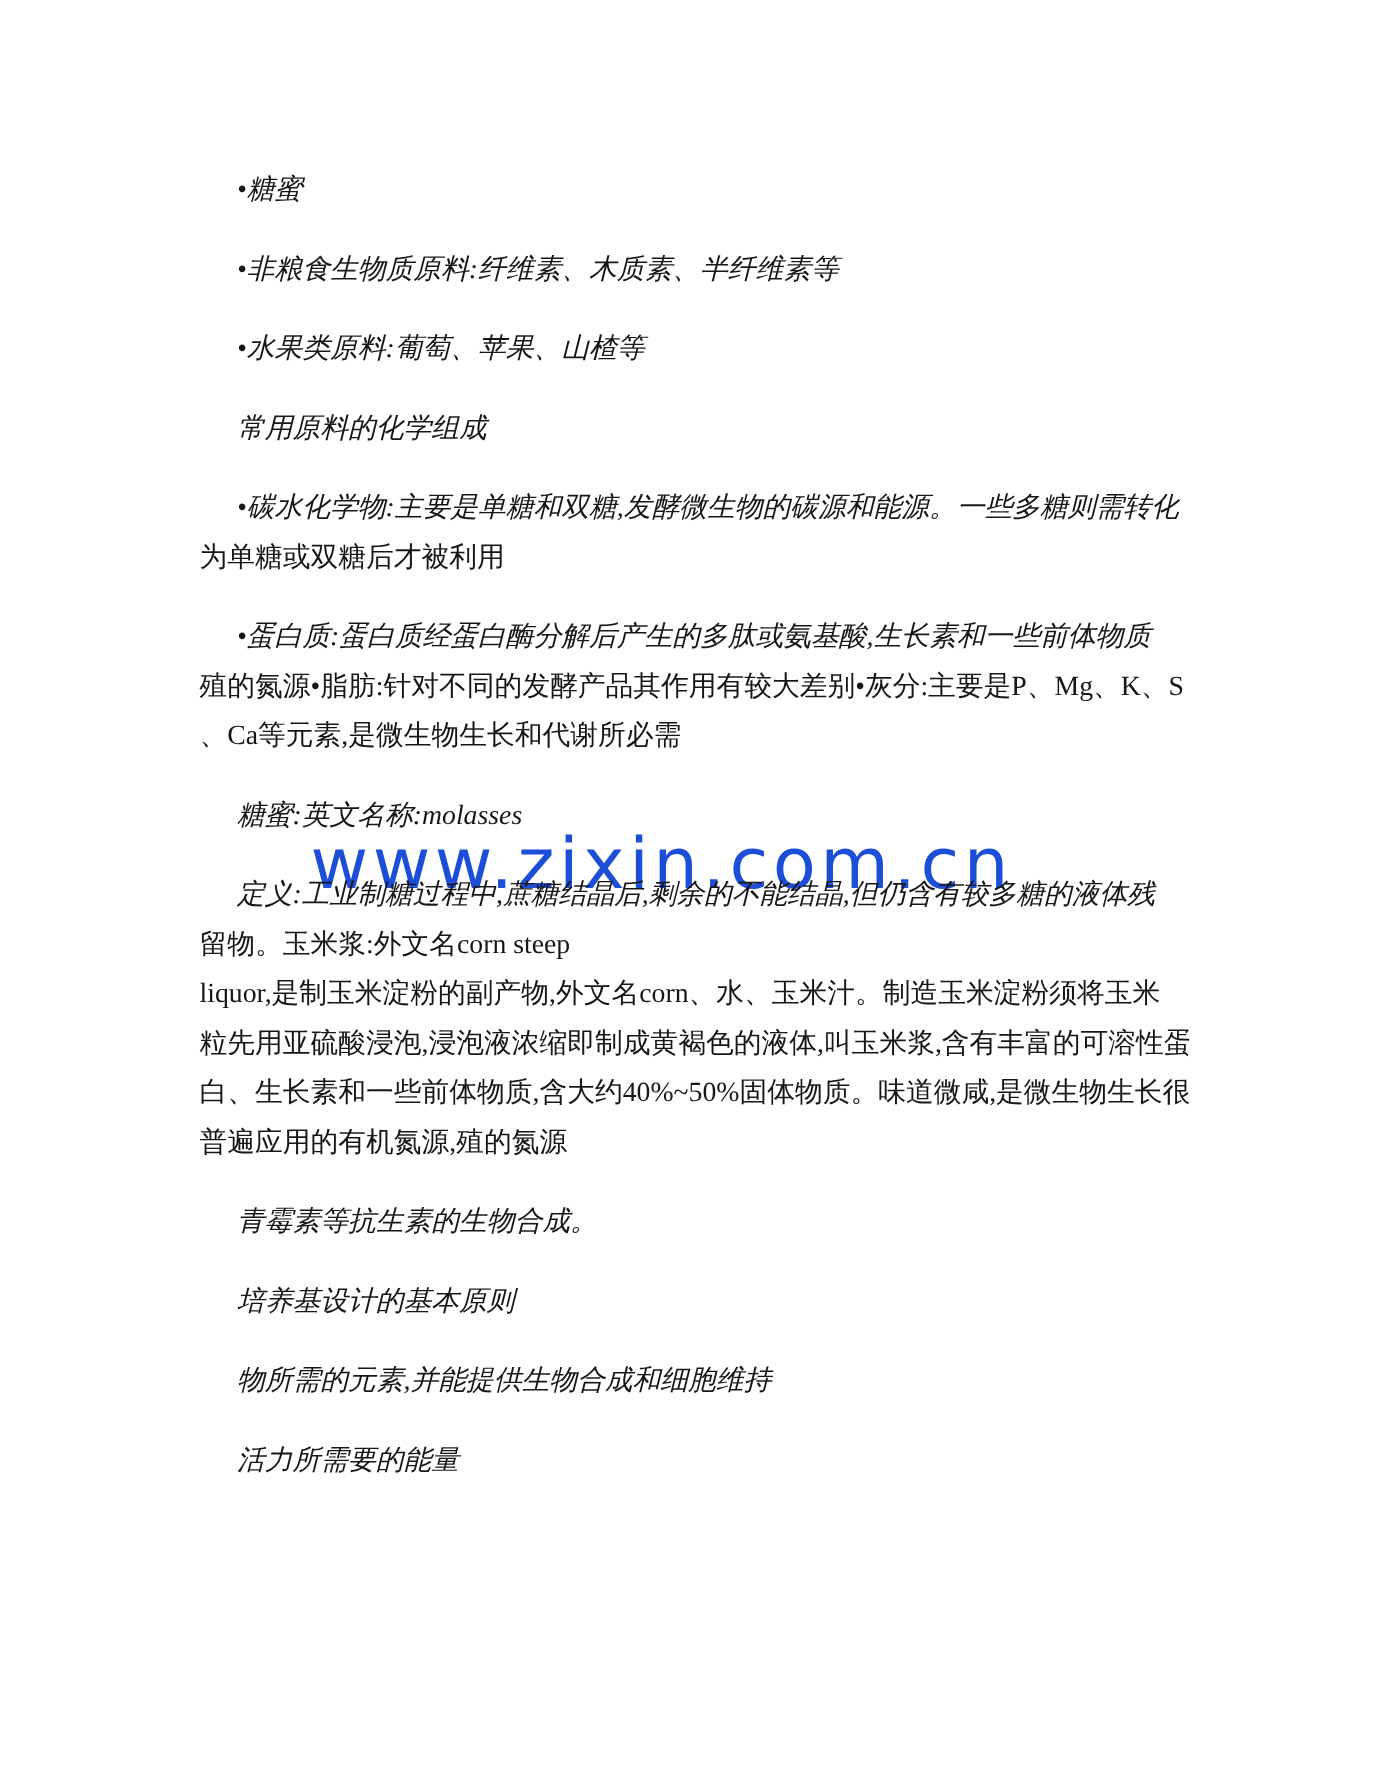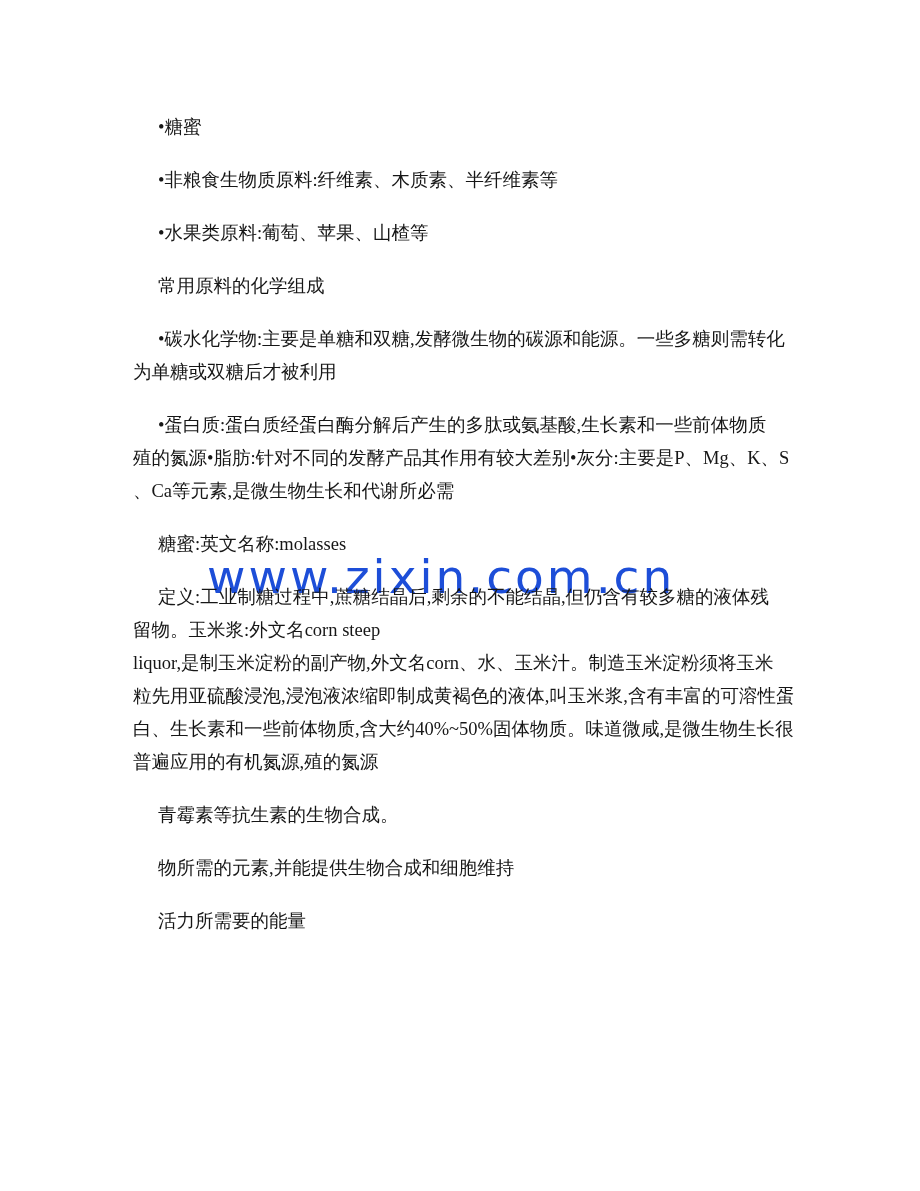--- a/index.html
+++ b/index.html
@@ -30,21 +30,21 @@
     position: absolute;
     top: 111px; left: 133px; right: 0;
     z-index: 2;
     color: #161616;
     font-size: 18.5px;
   }
   .line {
     line-height: 33px;
     white-space: nowrap;
   }
-  .line.indent { padding-left: 25px; }
+  .line.indent { padding-left: 25px; font-style: italic; }
   .line.para { margin-top: 20px; }
   .line.para:first-child { margin-top: 0; }
 </style>
 </head>
 <body>
 
 <div class="page" style="background: rgb(255, 255, 255);">
   <div class="watermark" style="color: #1d4ed8;">www.zixin.com.cn</div>
   <div class="content" style="color: rgb(22, 22, 22);">
       <div class="line indent para">•糖蜜</div>
@@ -57,16 +57,17 @@
       <div class="line">殖的氮源•脂肪:针对不同的发酵产品其作用有较大差别•灰分:主要是P、Mg、K、S</div>
       <div class="line">、Ca等元素,是微生物生长和代谢所必需</div>
       <div class="line indent para">糖蜜:英文名称:molasses</div>
       <div class="line indent para">定义:工业制糖过程中,蔗糖结晶后,剩余的不能结晶,但仍含有较多糖的液体残</div>
       <div class="line">留物。玉米浆:外文名corn steep</div>
       <div class="line">liquor,是制玉米淀粉的副产物,外文名corn、水、玉米汁。制造玉米淀粉须将玉米</div>
       <div class="line">粒先用亚硫酸浸泡,浸泡液浓缩即制成黄褐色的液体,叫玉米浆,含有丰富的可溶性蛋</div>
       <div class="line">白、生长素和一些前体物质,含大约40%~50%固体物质。味道微咸,是微生物生长很</div>
       <div class="line">普遍应用的有机氮源,殖的氮源</div>
       <div class="line indent para">青霉素等抗生素的生物合成。</div>
+      <div class="line indent para">培养基设计的基本原则</div>
       <div class="line indent para">物所需的元素,并能提供生物合成和细胞维持</div>
       <div class="line indent para">活力所需要的能量</div>
     </div>
 </div>
 
 </body></html>

